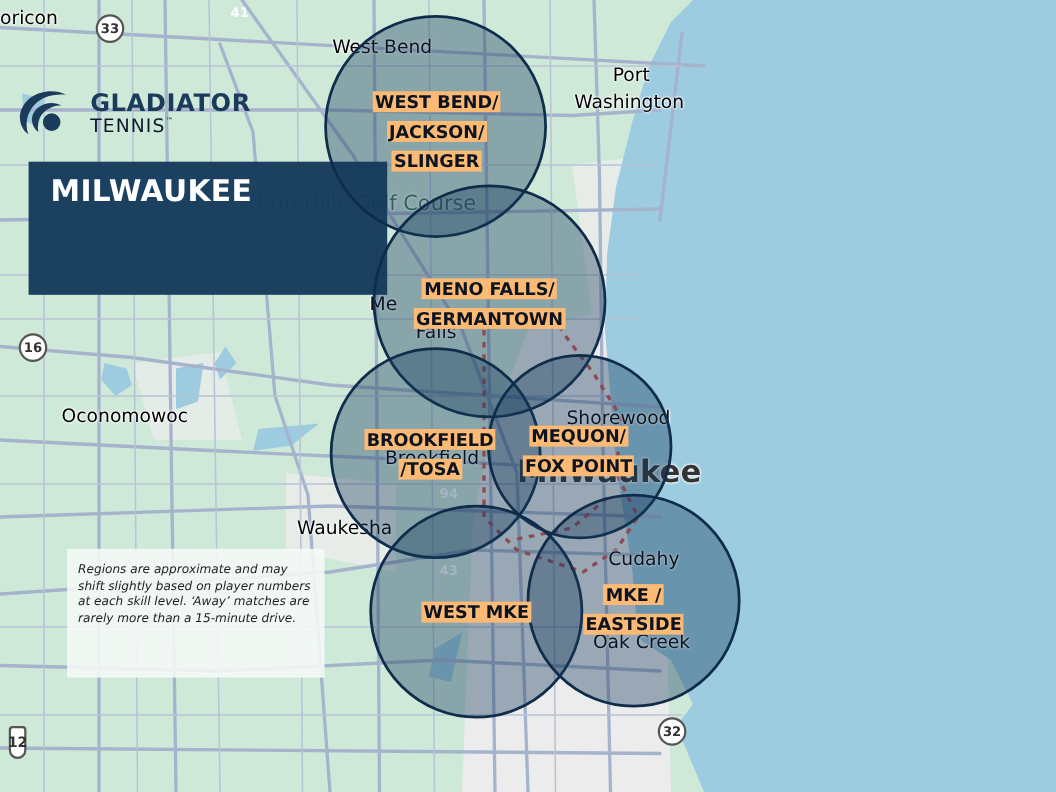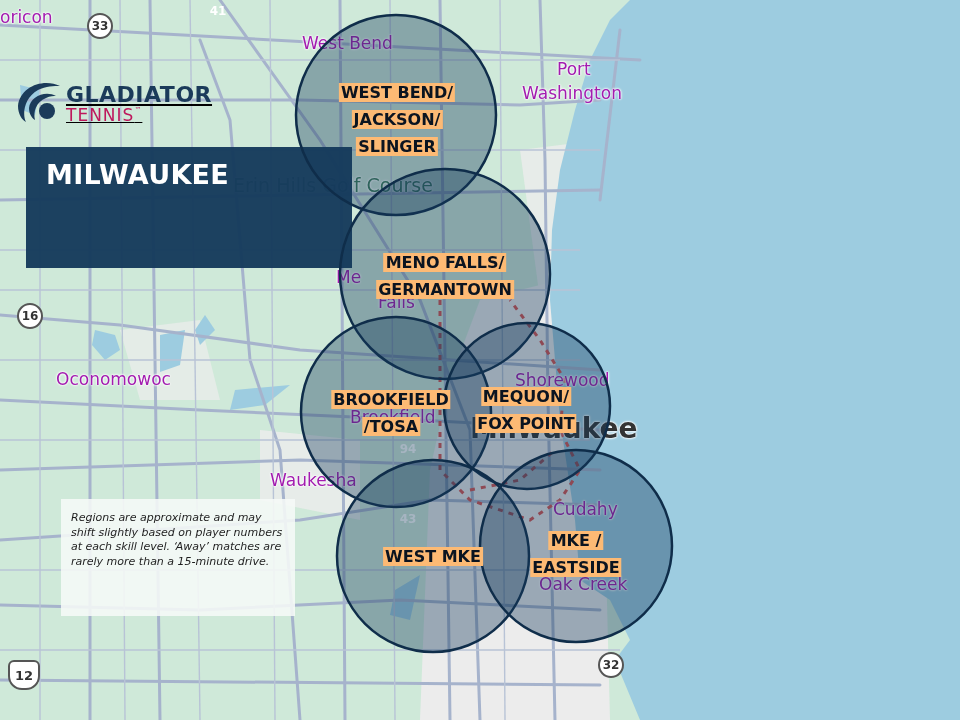--- a/index.html
+++ b/index.html
@@ -1,32 +1,32 @@
 <!DOCTYPE html>
 <html><head>
 <meta charset="utf-8">
 <style>
   html, body { margin:0; padding:0; }
   body { width:960px; height:720px; overflow:hidden; position:relative; background:#cfe9d9; font-family:"Liberation Sans", sans-serif; }
   .map { position:absolute; left:0; top:0; width:960px; height:720px; }
   .map svg { position:absolute; left:0; top:0; }
-  .place { position:absolute; font-family:"DejaVu Sans", sans-serif; color:#a21caf; text-shadow:0 0 2px #fff, 0 0 2px #fff, 0 0 3px #fff; white-space:nowrap; line-height:1.1; }
+  .place { position:absolute; font-family:"DejaVu Sans", sans-serif; color:#000000; text-shadow:0 0 2px #fff, 0 0 2px #fff, 0 0 3px #fff; white-space:nowrap; line-height:1.1; }
   .place.big { font-weight:bold; font-size:28px; color:#333; }
   .place.med { font-size:17px; }
   .place.poi { font-size:19px; color:#3d7d5a; }
   .shield { position:absolute; width:26px; height:26px; border-radius:50%; background:#fff; border:2px solid #555; box-sizing:border-box; font-family:"DejaVu Sans", sans-serif; font-size:12px; font-weight:bold; color:#333; display:flex; align-items:center; justify-content:center; }
   .ishield { position:absolute; width:30px; height:30px; font-family:"DejaVu Sans", sans-serif; font-weight:bold; font-size:12px; color:#fff; display:flex; align-items:center; justify-content:center; padding-top:4px; box-sizing:border-box; }
   .ishield::before { content:""; position:absolute; inset:0; background:#3b6fc4; border-radius:4px 4px 15px 15px; border-top:6px solid #c8384a; z-index:-1; }
-  .ushield { position:absolute; width:32px; height:30px; background:#fff; border:2px solid #555; border-radius:6px 6px 14px 14px; box-sizing:border-box; font-family:"DejaVu Sans", sans-serif; font-size:13px; font-weight:bold; color:#333; display:flex; align-items:center; justify-content:center; }
+  .ushield { position:absolute; width:16px; height:30px; background:#fff; border:2px solid #555; border-radius:6px 6px 14px 14px; box-sizing:border-box; font-family:"DejaVu Sans", sans-serif; font-size:13px; font-weight:bold; color:#333; display:flex; align-items:center; justify-content:center; }
   .region-label { position:absolute; text-align:center; font-family:"DejaVu Sans", sans-serif; font-weight:bold; font-size:16px; line-height:27px; color:#0b1420; transform:translateX(-50%); white-space:nowrap; }
   .region-label span { background:#fdba74; padding:0 2px; display:inline; }
   .logo { position:absolute; left:16px; top:80px; display:flex; align-items:flex-start; }
-  .logo-text { margin-left:4px; line-height:1;text-decoration:underline; }
+  .logo-text { margin-left:20px; line-height:1; }
   .logo-main { font-family:"DejaVu Sans", sans-serif; font-weight:bold; font-size:22px; color:#1b3b5a; letter-spacing:0.5px; display:block; margin-top:4px; }
-  .logo-sub { font-family:"DejaVu Sans", sans-serif; font-size:17px; color:#be185d; letter-spacing:1px; display:block; margin-top:1px; }
+  .logo-sub { font-family:"DejaVu Sans", sans-serif; font-size:17px; color:#0f172a; letter-spacing:1px; display:block; margin-top:1px; }
   .logo-sub sup { font-size:7px; vertical-align:top; }
   .title-box { position:absolute; left:26px; top:147px; width:326px; height:121px; background:rgba(22,59,92,0.97); box-sizing:border-box; padding:10px 20px; }
   .title-line { display:block; font-family:"DejaVu Sans", sans-serif; font-weight:bold; color:#fff; font-size:27px; line-height:35px; letter-spacing:0.3px; }
   .note-box { position:absolute; left:61px; top:499px; width:234px; height:117px; background:rgba(246,249,247,0.88); box-sizing:border-box; padding:12px 10px; font-family:"DejaVu Sans", sans-serif; font-style:italic; font-size:11px; line-height:14.5px; color:#1e1e1e; }
   .note-title { font-weight:bold; display:block; }
 </style>
 </head>
 <body>
 
 <div class="map">

